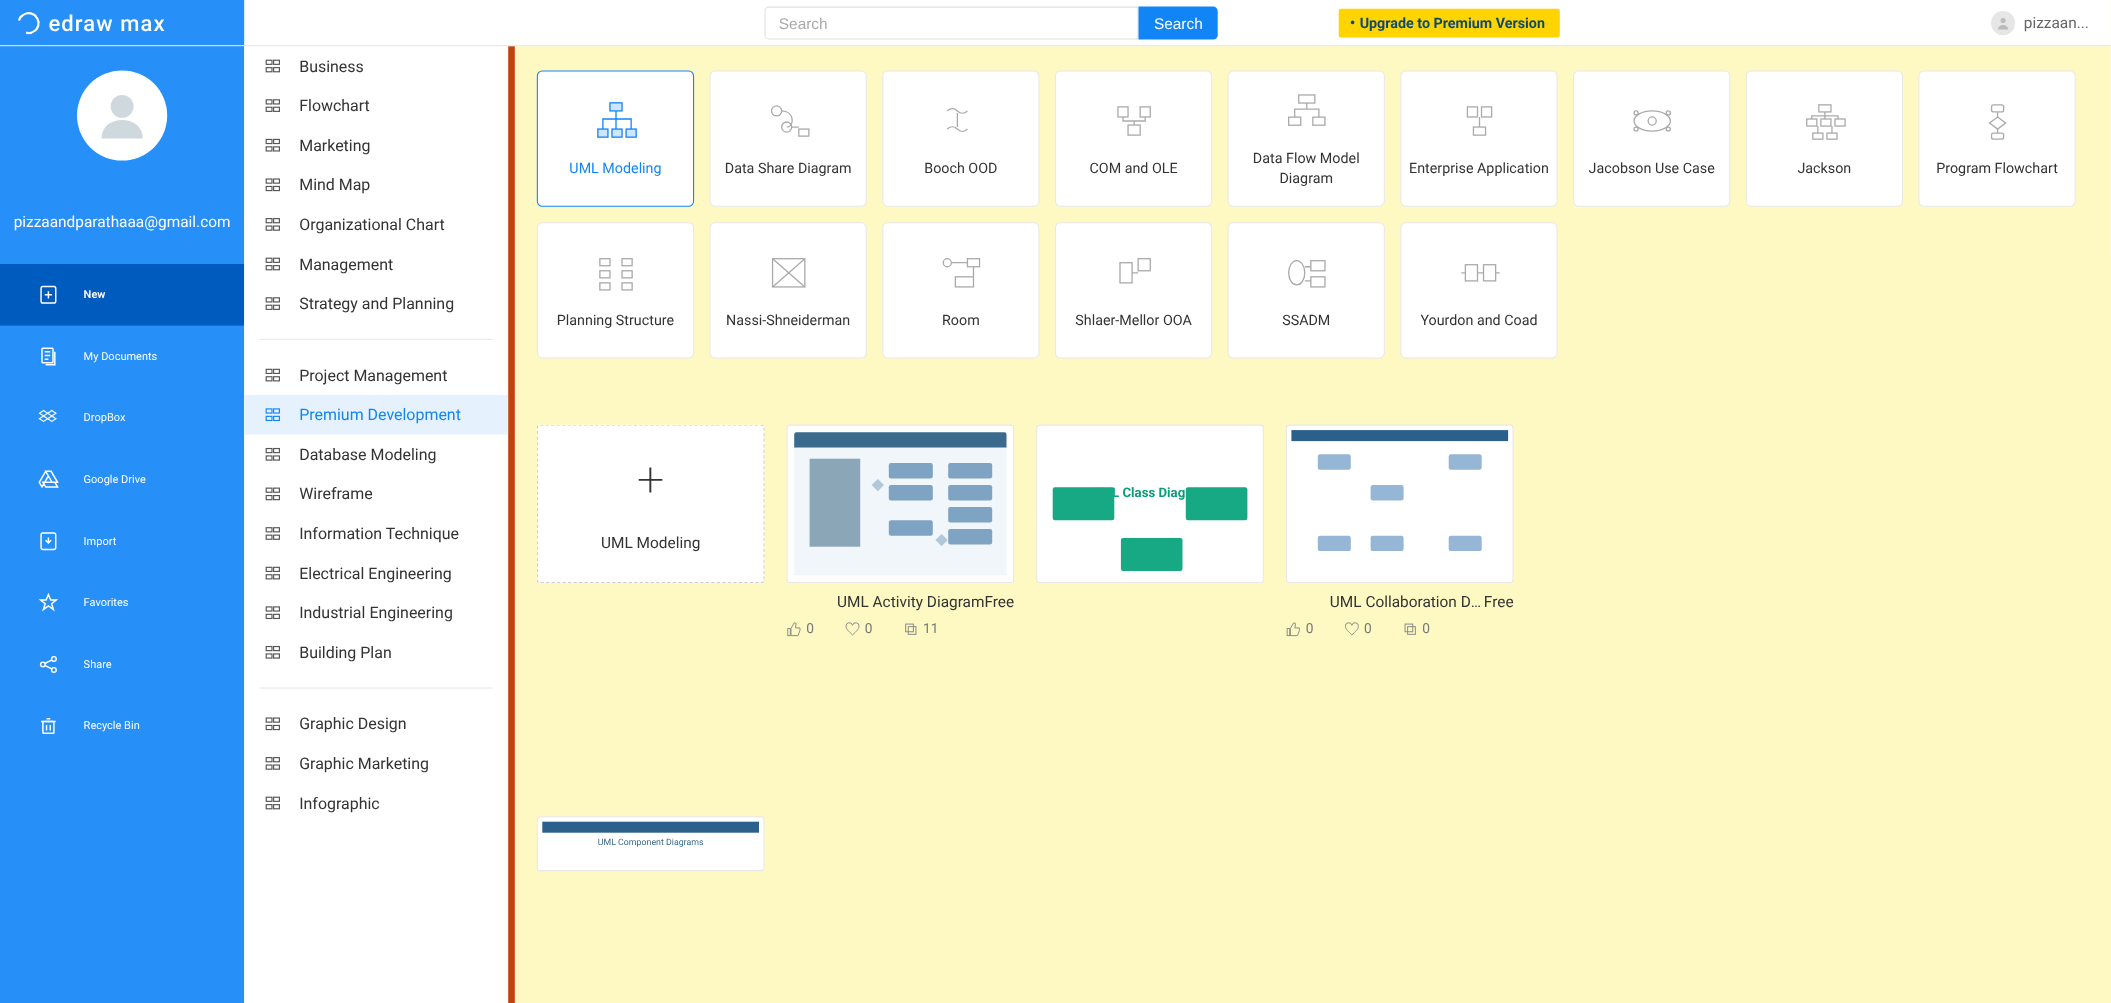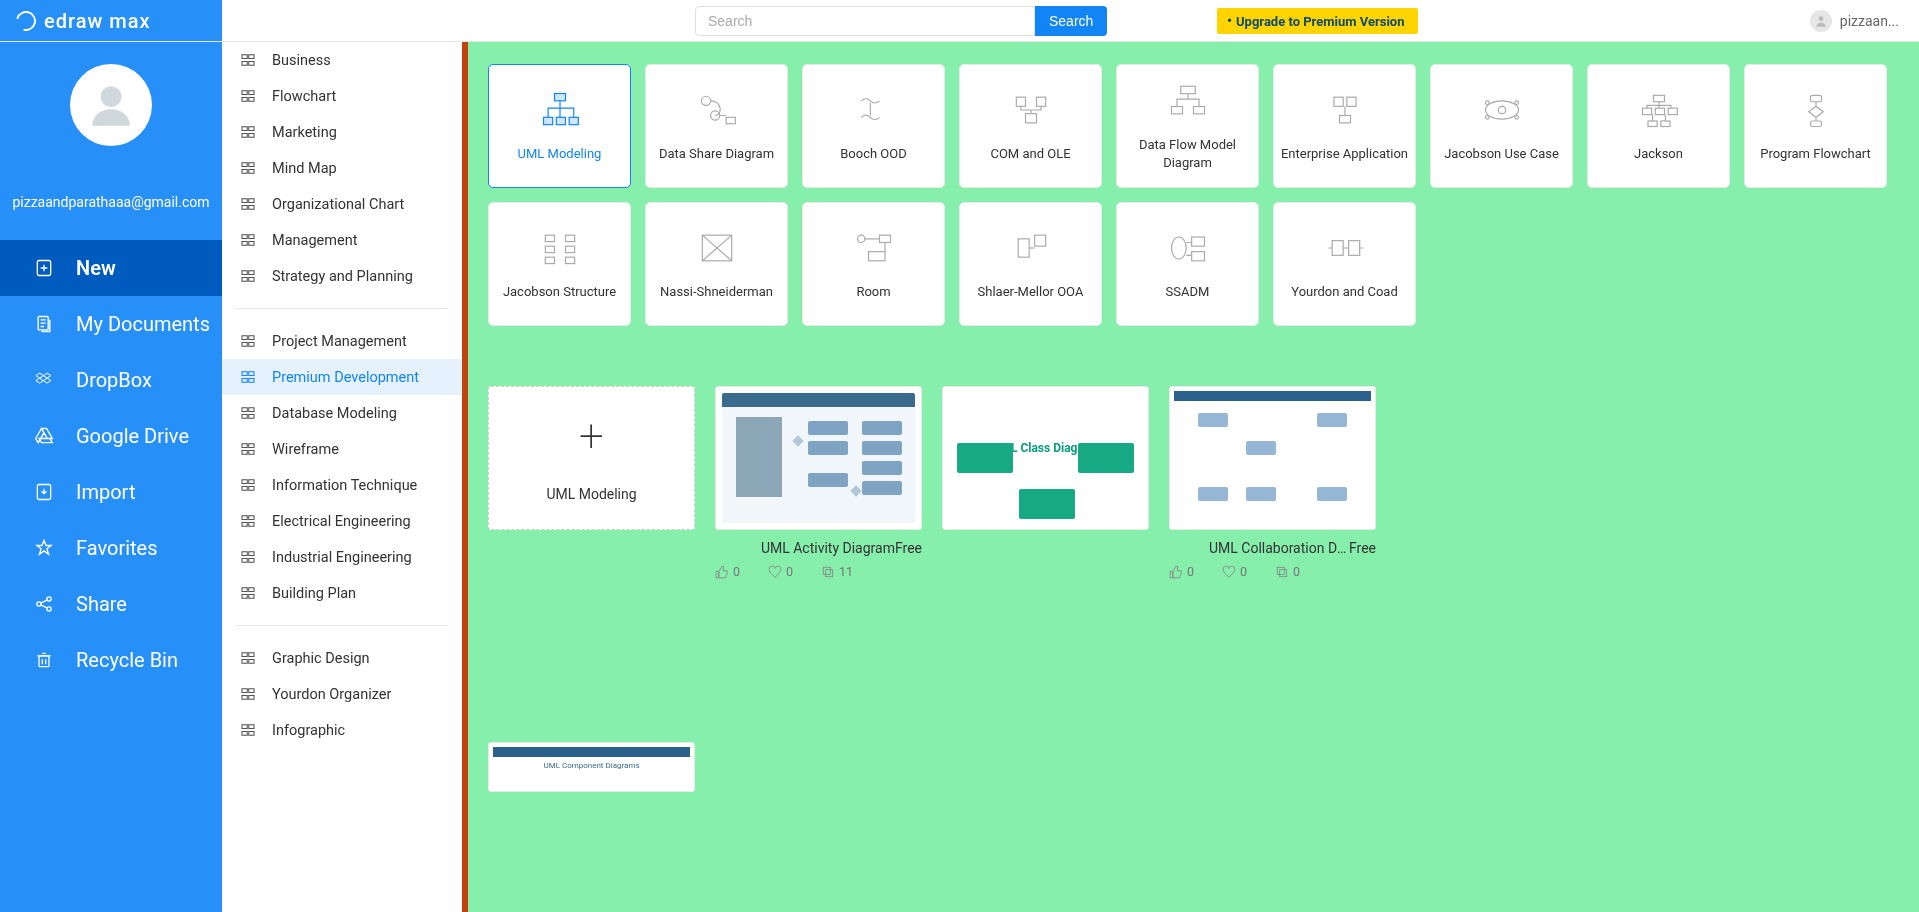--- a/index.html
+++ b/index.html
@@ -16,35 +16,35 @@
 .user-avatar-small { width: 22px; height: 22px; border-radius: 50%; background: #e6e6e6; margin-right: 8px; display: flex; align-items: center; justify-content: center; }
 .user-avatar-small svg { width: 14px; height: 14px; fill: #bbb; }
 
 .sidebar-main { position: absolute; top: 0; left: 0; width: 222px; height: 912px; background: #2690f8; color: #fff; z-index: 1; }
 .logo { height: 42px; display: flex; align-items: center; padding-left: 16px; font-size: 20px; font-weight: 500; letter-spacing: 1px; }
 .logo-icon { width: 20px; height: 20px; margin-right: 8px; border: 2.5px solid #fff; border-radius: 50%; border-left-color: transparent; transform: rotate(-30deg); display: inline-block; }
 .avatar-big { width: 82px; height: 82px; border-radius: 50%; background: #fff; margin: 22px auto 10px; display: flex; align-items: center; justify-content: center; }
 .avatar-big svg { width: 50px; height: 50px; fill: #cfd8dc; }
 .user-email { text-align: center; font-size: 14px; margin-bottom: 30px; padding: 0 4px; white-space: nowrap; overflow: hidden; margin-top: 48px; }
 
-.nav-item { height: 56px; display: flex; align-items: center; padding-left: 34px; font-size: 20px; cursor: pointer; }
+.nav-item { height: 56px; display: flex; align-items: center; padding-left: 34px; font-size: 10px; cursor: pointer; }
 .nav-item.active { background: #005bbf; font-weight: 600; }
 .nav-icon { width: 20px; height: 20px; margin-right: 22px; display: inline-flex; align-items: center; justify-content: center; }
 .nav-icon svg { width: 20px; height: 20px; fill: none; stroke: #fff; stroke-width: 1.6; }
 .nav-item.active .nav-icon svg { stroke: #fff; }
 
 .sidebar-cat { position: absolute; top: 42px; left: 222px; width: 246px; height: 870px; background: #fff; border-right: 6px solid #c2410c; overflow-y: auto; z-index: 1; }
 .cat-item { height: 36px; display: flex; align-items: center; padding-left: 16px; font-size: 14.5px; color: #333; cursor: pointer; }
 .cat-item.active { background: #e5f2fe; color: #1285f6; }
 .cat-icon { width: 20px; height: 20px; margin-right: 14px; display: inline-flex; align-items: center; justify-content: center; }
 .cat-icon svg { width: 18px; height: 18px; fill: none; stroke: #555; stroke-width: 1.4; }
 .cat-item.active .cat-icon svg { stroke: #1285f6; }
 .cat-divider { height: 1px; background: #e8e8e8; margin: 14px 14px; }
 
-.main { position: absolute; top: 42px; left: 468px; right: 0; bottom: 0; background: #86efac; overflow-y: auto; padding: 22px 0 20px 20px; }
+.main { position: absolute; top: 42px; left: 468px; right: 0; bottom: 0; background: #fef9c3; overflow-y: auto; padding: 22px 0 20px 20px; }
 .tile-grid { display: flex; flex-wrap: wrap; gap: 14px; margin-bottom: 60px; }
 .tile { width: 143px; height: 124px; background: #fff; border: 1px solid #e8e8e8; border-radius: 5px; display: flex; flex-direction: column; align-items: center; justify-content: center; cursor: pointer; }
 .tile.selected { border: 1.5px solid #1285f6; }
 .tile-icon { width: 48px; height: 42px; margin-bottom: 14px; display: flex; align-items: center; justify-content: center; }
 .tile-icon svg { width: 44px; height: 40px; fill: none; stroke: #aaa; stroke-width: 1.3; }
 .tile.selected .tile-icon svg { stroke: #1285f6; fill: none; }
 .tile-label { font-size: 13px; color: #333; text-align: center; padding: 0 6px; line-height: 1.35; }
 .tile.selected .tile-label { color: #1285f6; }
 
 .tpl-grid { display: flex; flex-wrap: wrap; gap: 20px; }
@@ -372,21 +372,21 @@
       </div>
       <div class="cat-item">
         <span class="cat-icon">
           <svg viewBox="0 0 24 24">
             <rect x="4" y="5" width="7" height="5"></rect>
             <rect x="13" y="5" width="7" height="5"></rect>
             <rect x="4" y="14" width="7" height="5"></rect>
             <rect x="13" y="14" width="7" height="5"></rect>
           </svg>
         </span>
-        <span>Yourdon Organizer</span>
+        <span>Graphic Marketing</span>
       </div>
       <div class="cat-item">
         <span class="cat-icon">
           <svg viewBox="0 0 24 24">
             <rect x="4" y="5" width="7" height="5"></rect>
             <rect x="13" y="5" width="7" height="5"></rect>
             <rect x="4" y="14" width="7" height="5"></rect>
             <rect x="13" y="14" width="7" height="5"></rect>
           </svg>
         </span>
@@ -503,21 +503,21 @@
         <div class="tile-icon">
           <svg viewBox="0 0 48 40">
             <rect x="8" y="6" width="10" height="7"></rect>
             <rect x="30" y="6" width="10" height="7"></rect>
             <rect x="8" y="18" width="10" height="7"></rect>
             <rect x="30" y="18" width="10" height="7"></rect>
             <rect x="8" y="30" width="10" height="7"></rect>
             <rect x="30" y="30" width="10" height="7"></rect>
           </svg>
         </div>
-        <div class="tile-label">Jacobson Structure</div>
+        <div class="tile-label">Planning Structure</div>
       </div>
       <div class="tile">
         <div class="tile-icon">
           <svg viewBox="0 0 48 40">
             <rect x="8" y="6" width="32" height="28"></rect>
             <path d="M8 6l32 28M40 6L8 34"></path>
           </svg>
         </div>
         <div class="tile-label">Nassi-Shneiderman</div>
       </div>

